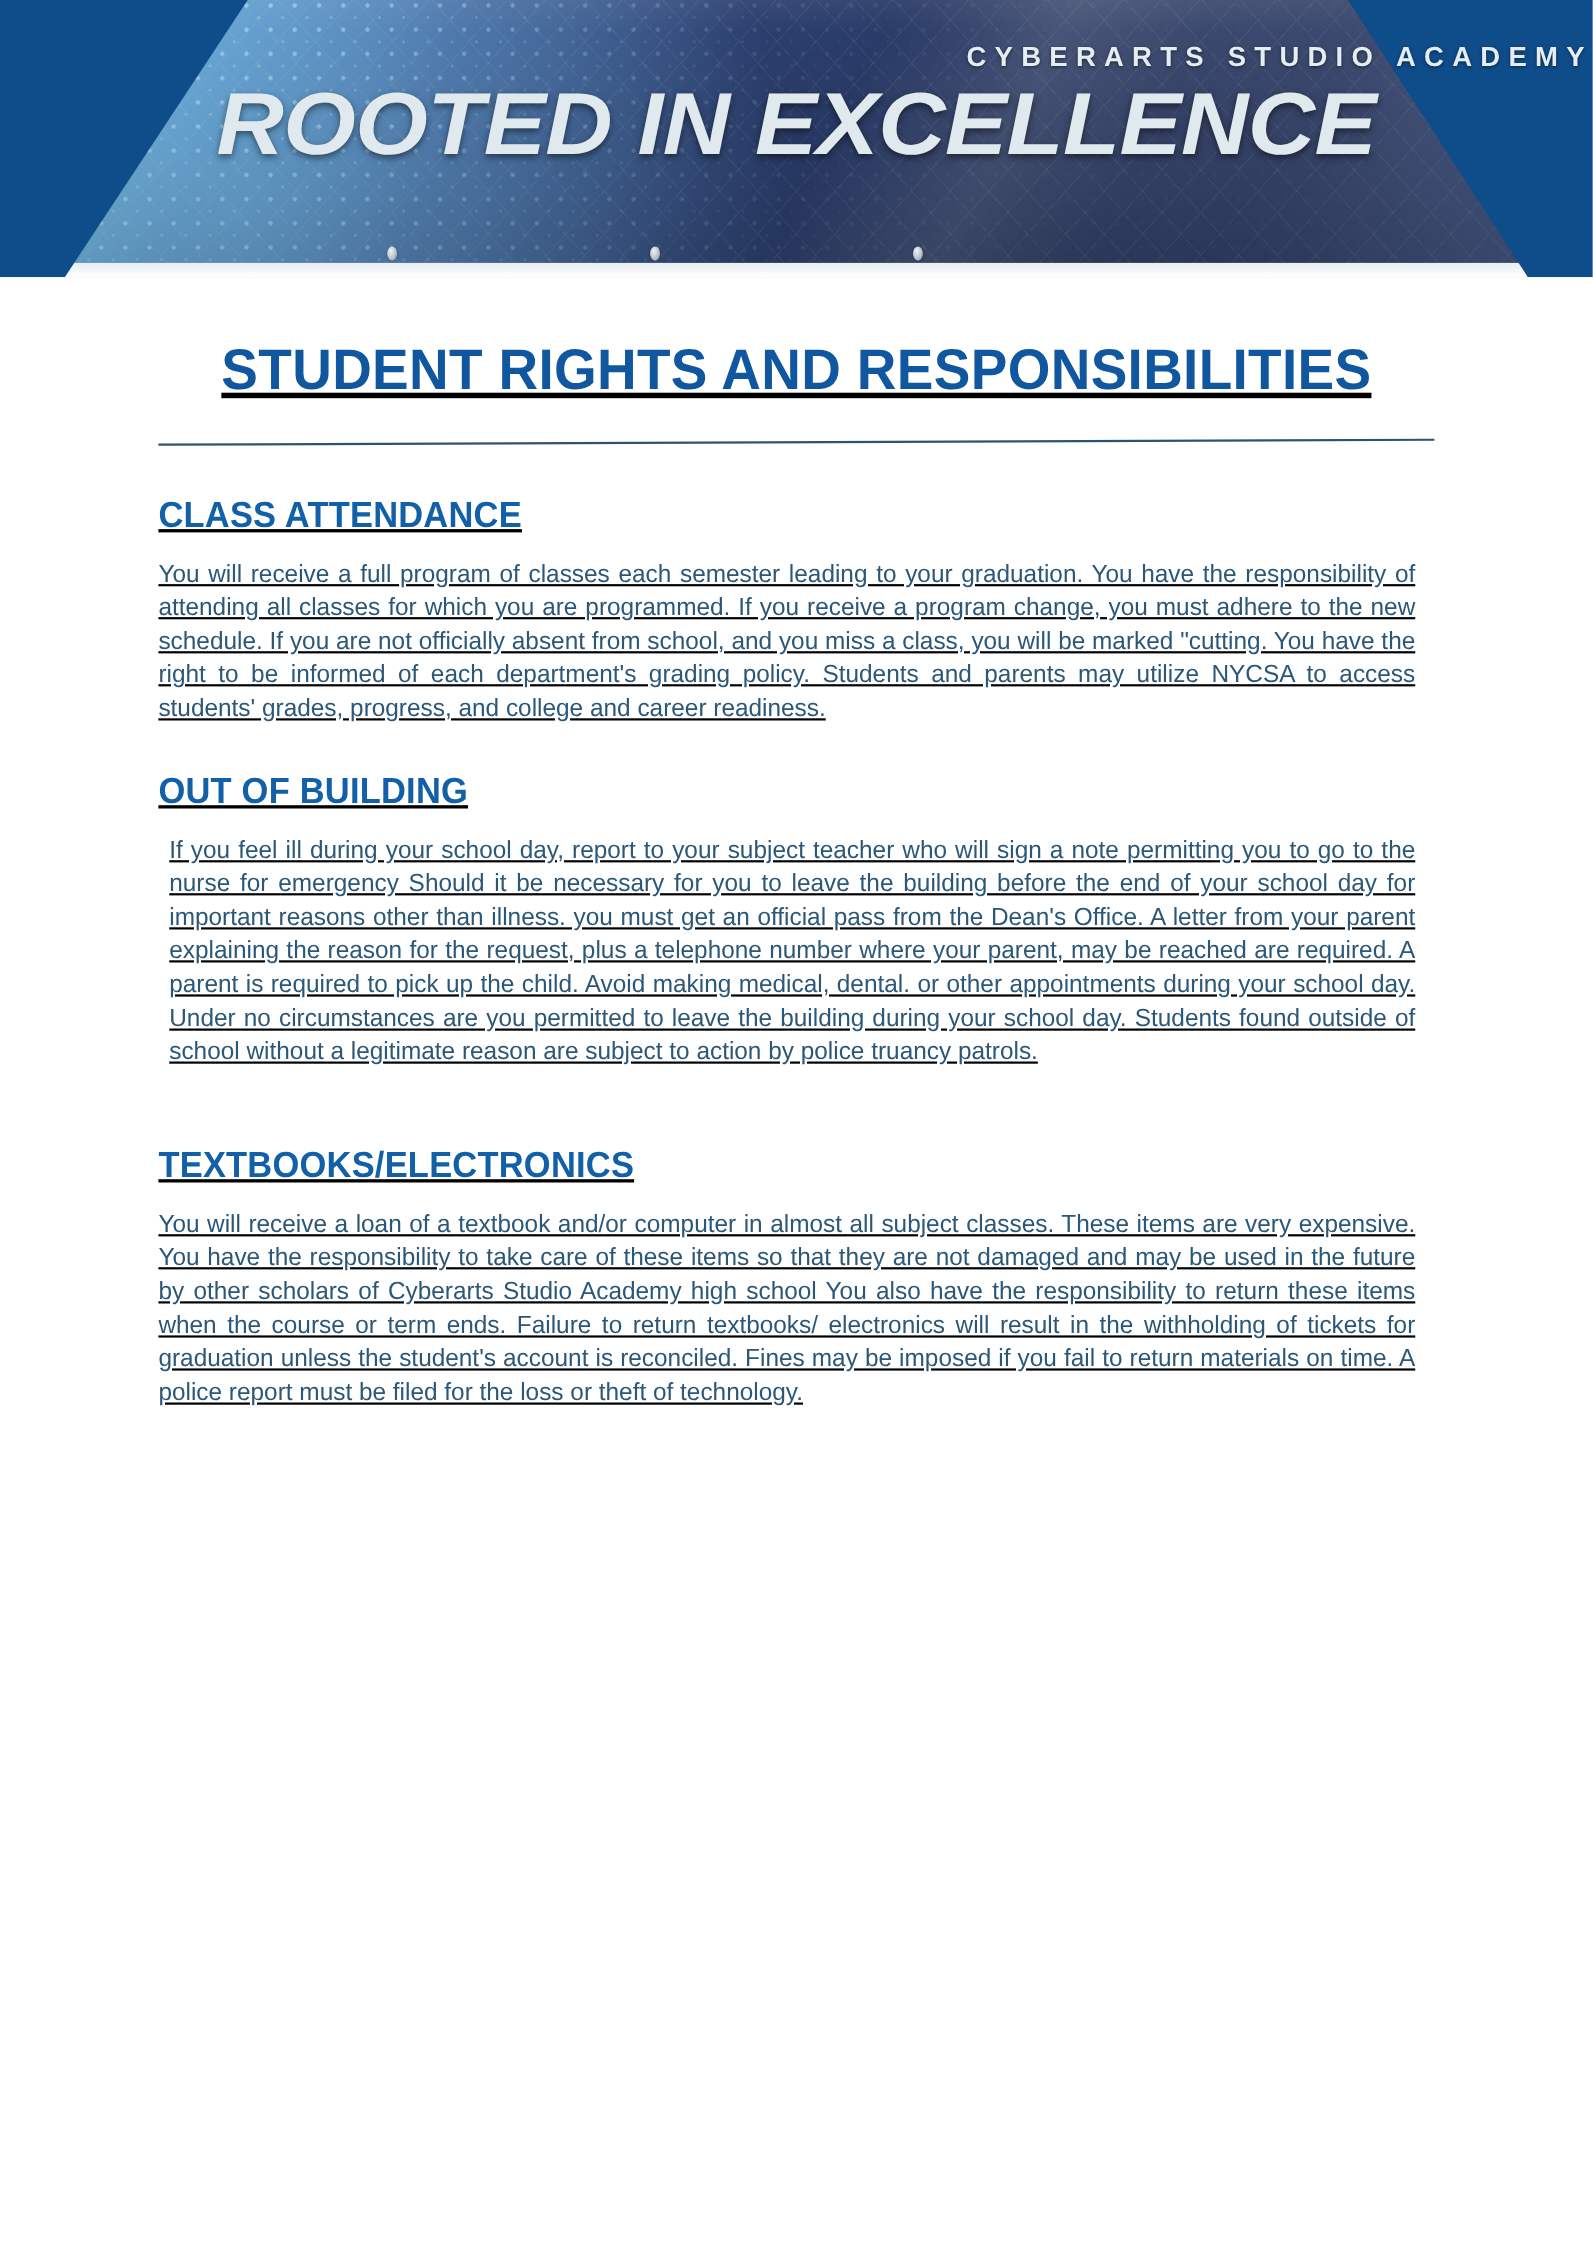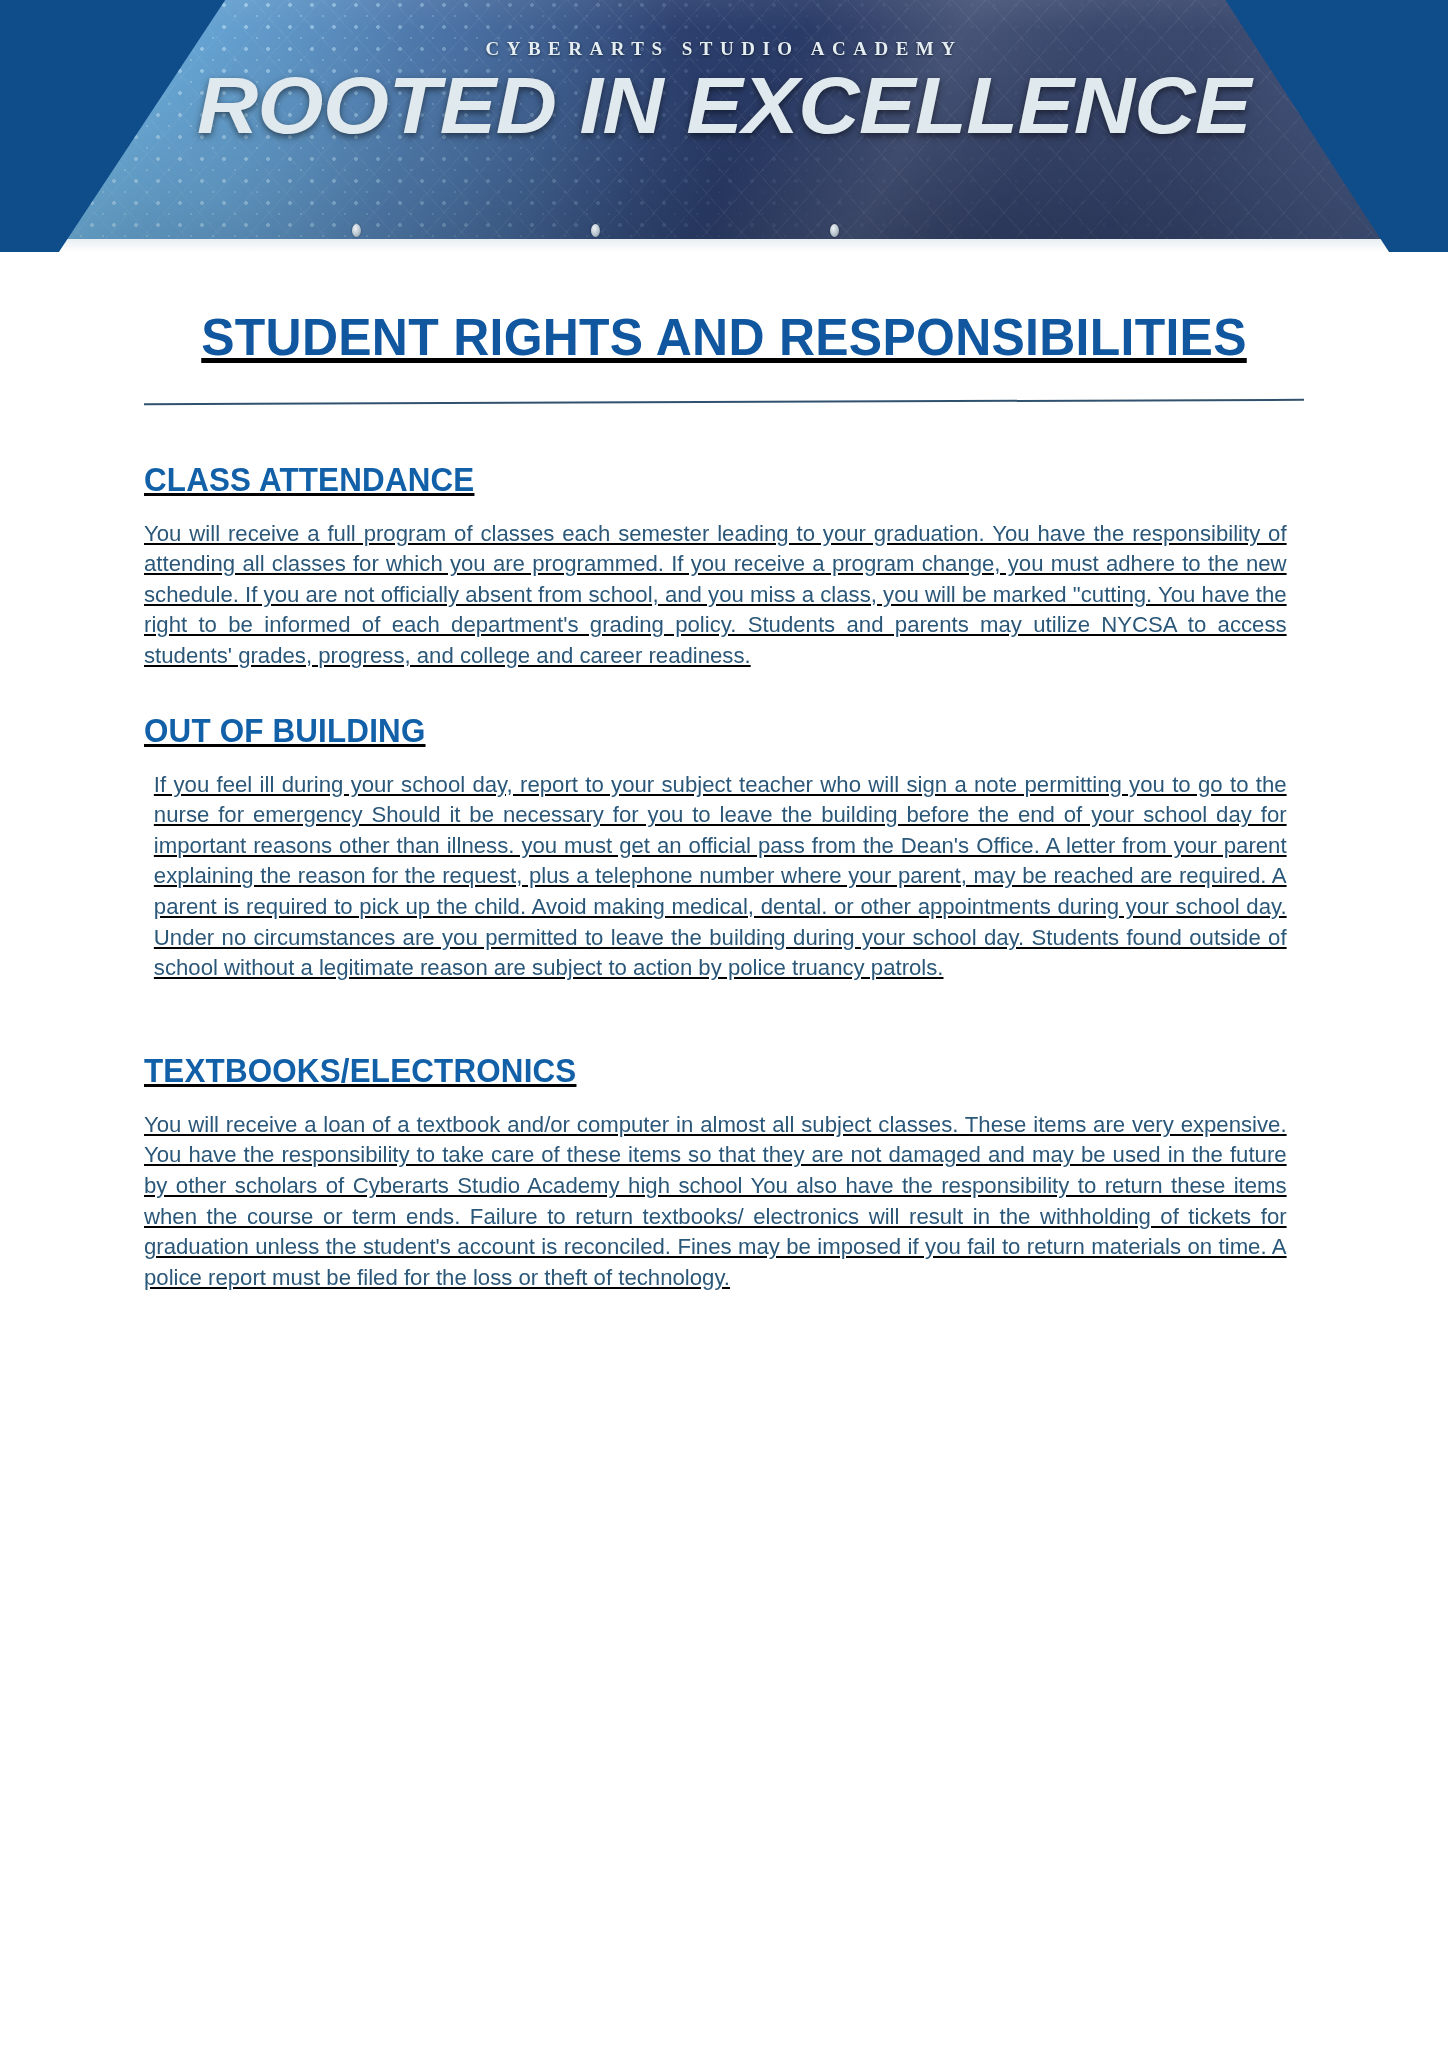--- a/index.html
+++ b/index.html
@@ -91,26 +91,27 @@
 
   .hero-text {
     position: absolute;
     left: 0; right: 0;
     top: 0;
     text-align: center;
     pointer-events: none;
   }
   .hero-sub {
     margin-top: 38px;
-    font-size: 19px;
+    font-size: 25px;
     letter-spacing: 7.5px;
     font-weight: 600;
     color: #e4edf2;
-    font-family: Liberation Serif, serif;
+    font-family: Liberation Sans, sans-serif;
     text-shadow: 0 1px 3px rgba(0,0,0,0.55);
+    text-align: right;
   }
   .hero-main {
     margin-top: 6px;
     font-size: 80px;
     line-height: 0.99;
     font-weight: 700;
     font-style: italic;
     letter-spacing: -0.5px;
     color: #dfe9ee;
     font-family: "Liberation Sans", sans-serif;
@@ -174,21 +175,21 @@
     line-height: 1.36;
     color: #2b5779;
     text-align: justify;
     font-family: "Liberation Sans", sans-serif;
     font-weight: 400;
     transform: scaleX(0.985);
     transform-origin: left center;
   }
 
   
-  .section.attendance      { margin-top: 58px; }
+  .section.attendance      { margin-top: 46px; }
   .section.outofbuilding   { margin-top: 40px; }
   .section.outofbuilding .section-body { padding-left: 10px; }
   .section.lateness        { margin-top: 76px; }
   .section.textbooks       { margin-top: 68px; }
 </style>
 </head>
 <body>
 
 <div class="hero">
   <div class="banner-photo">

